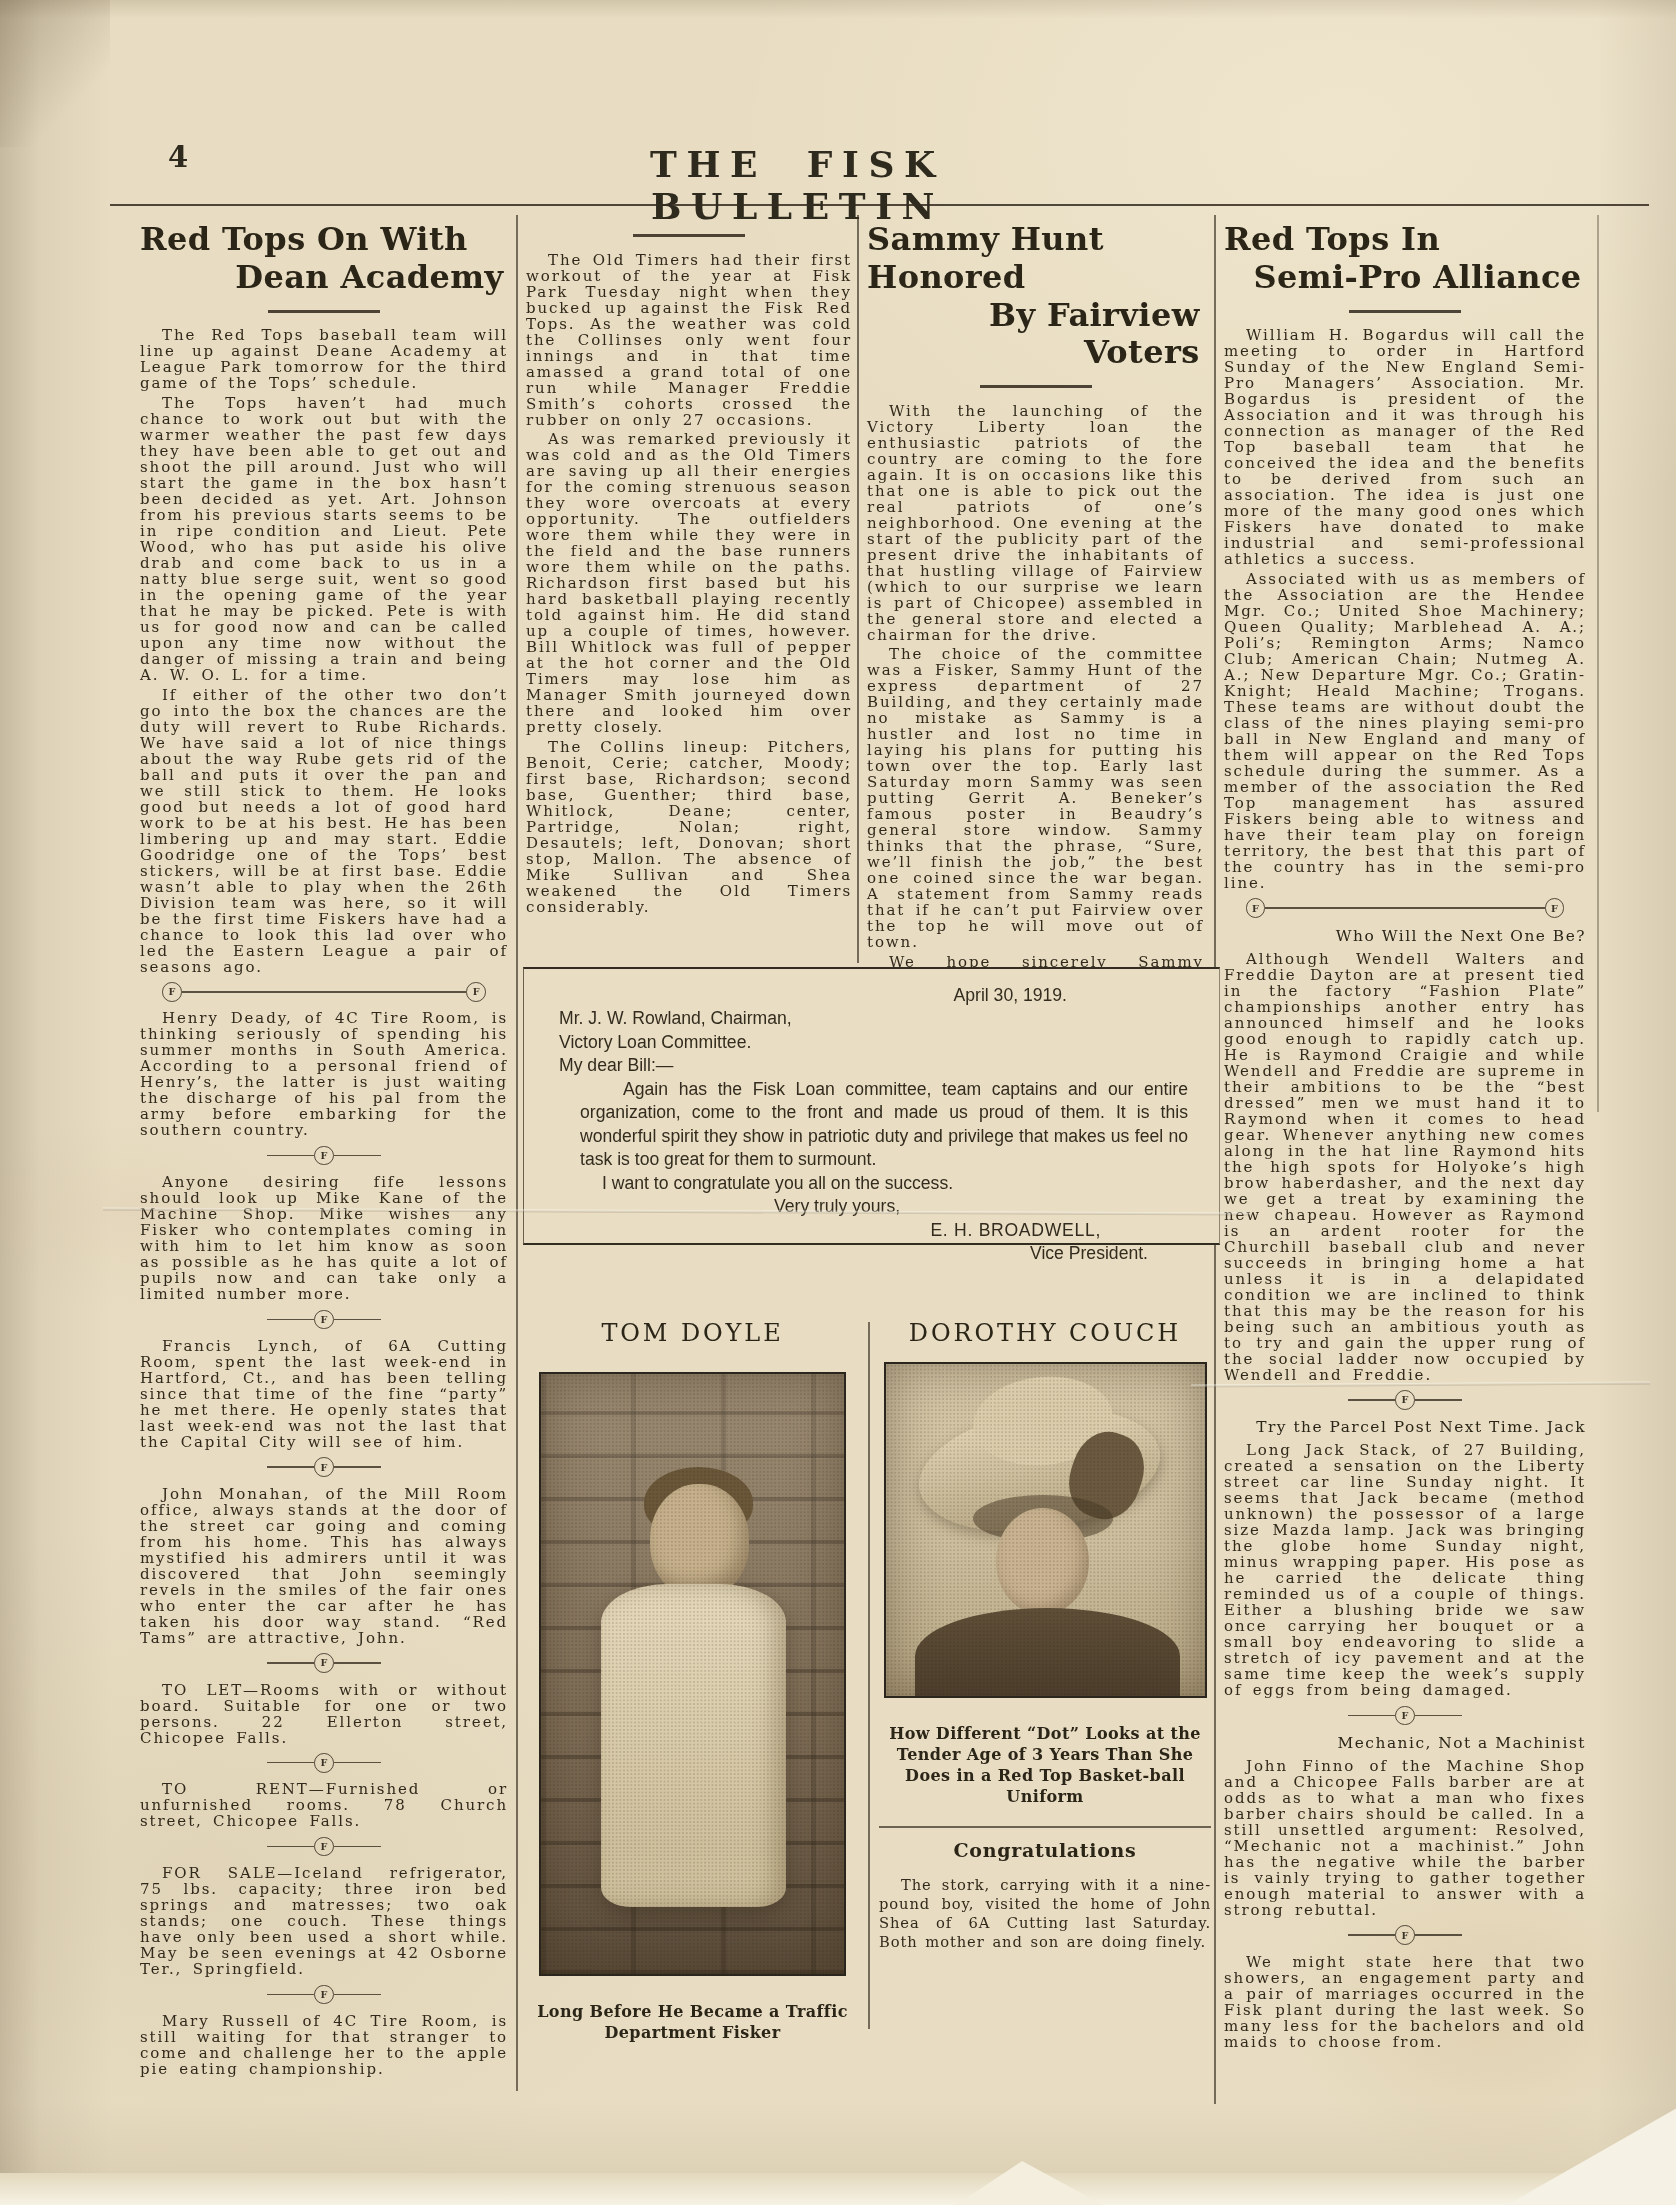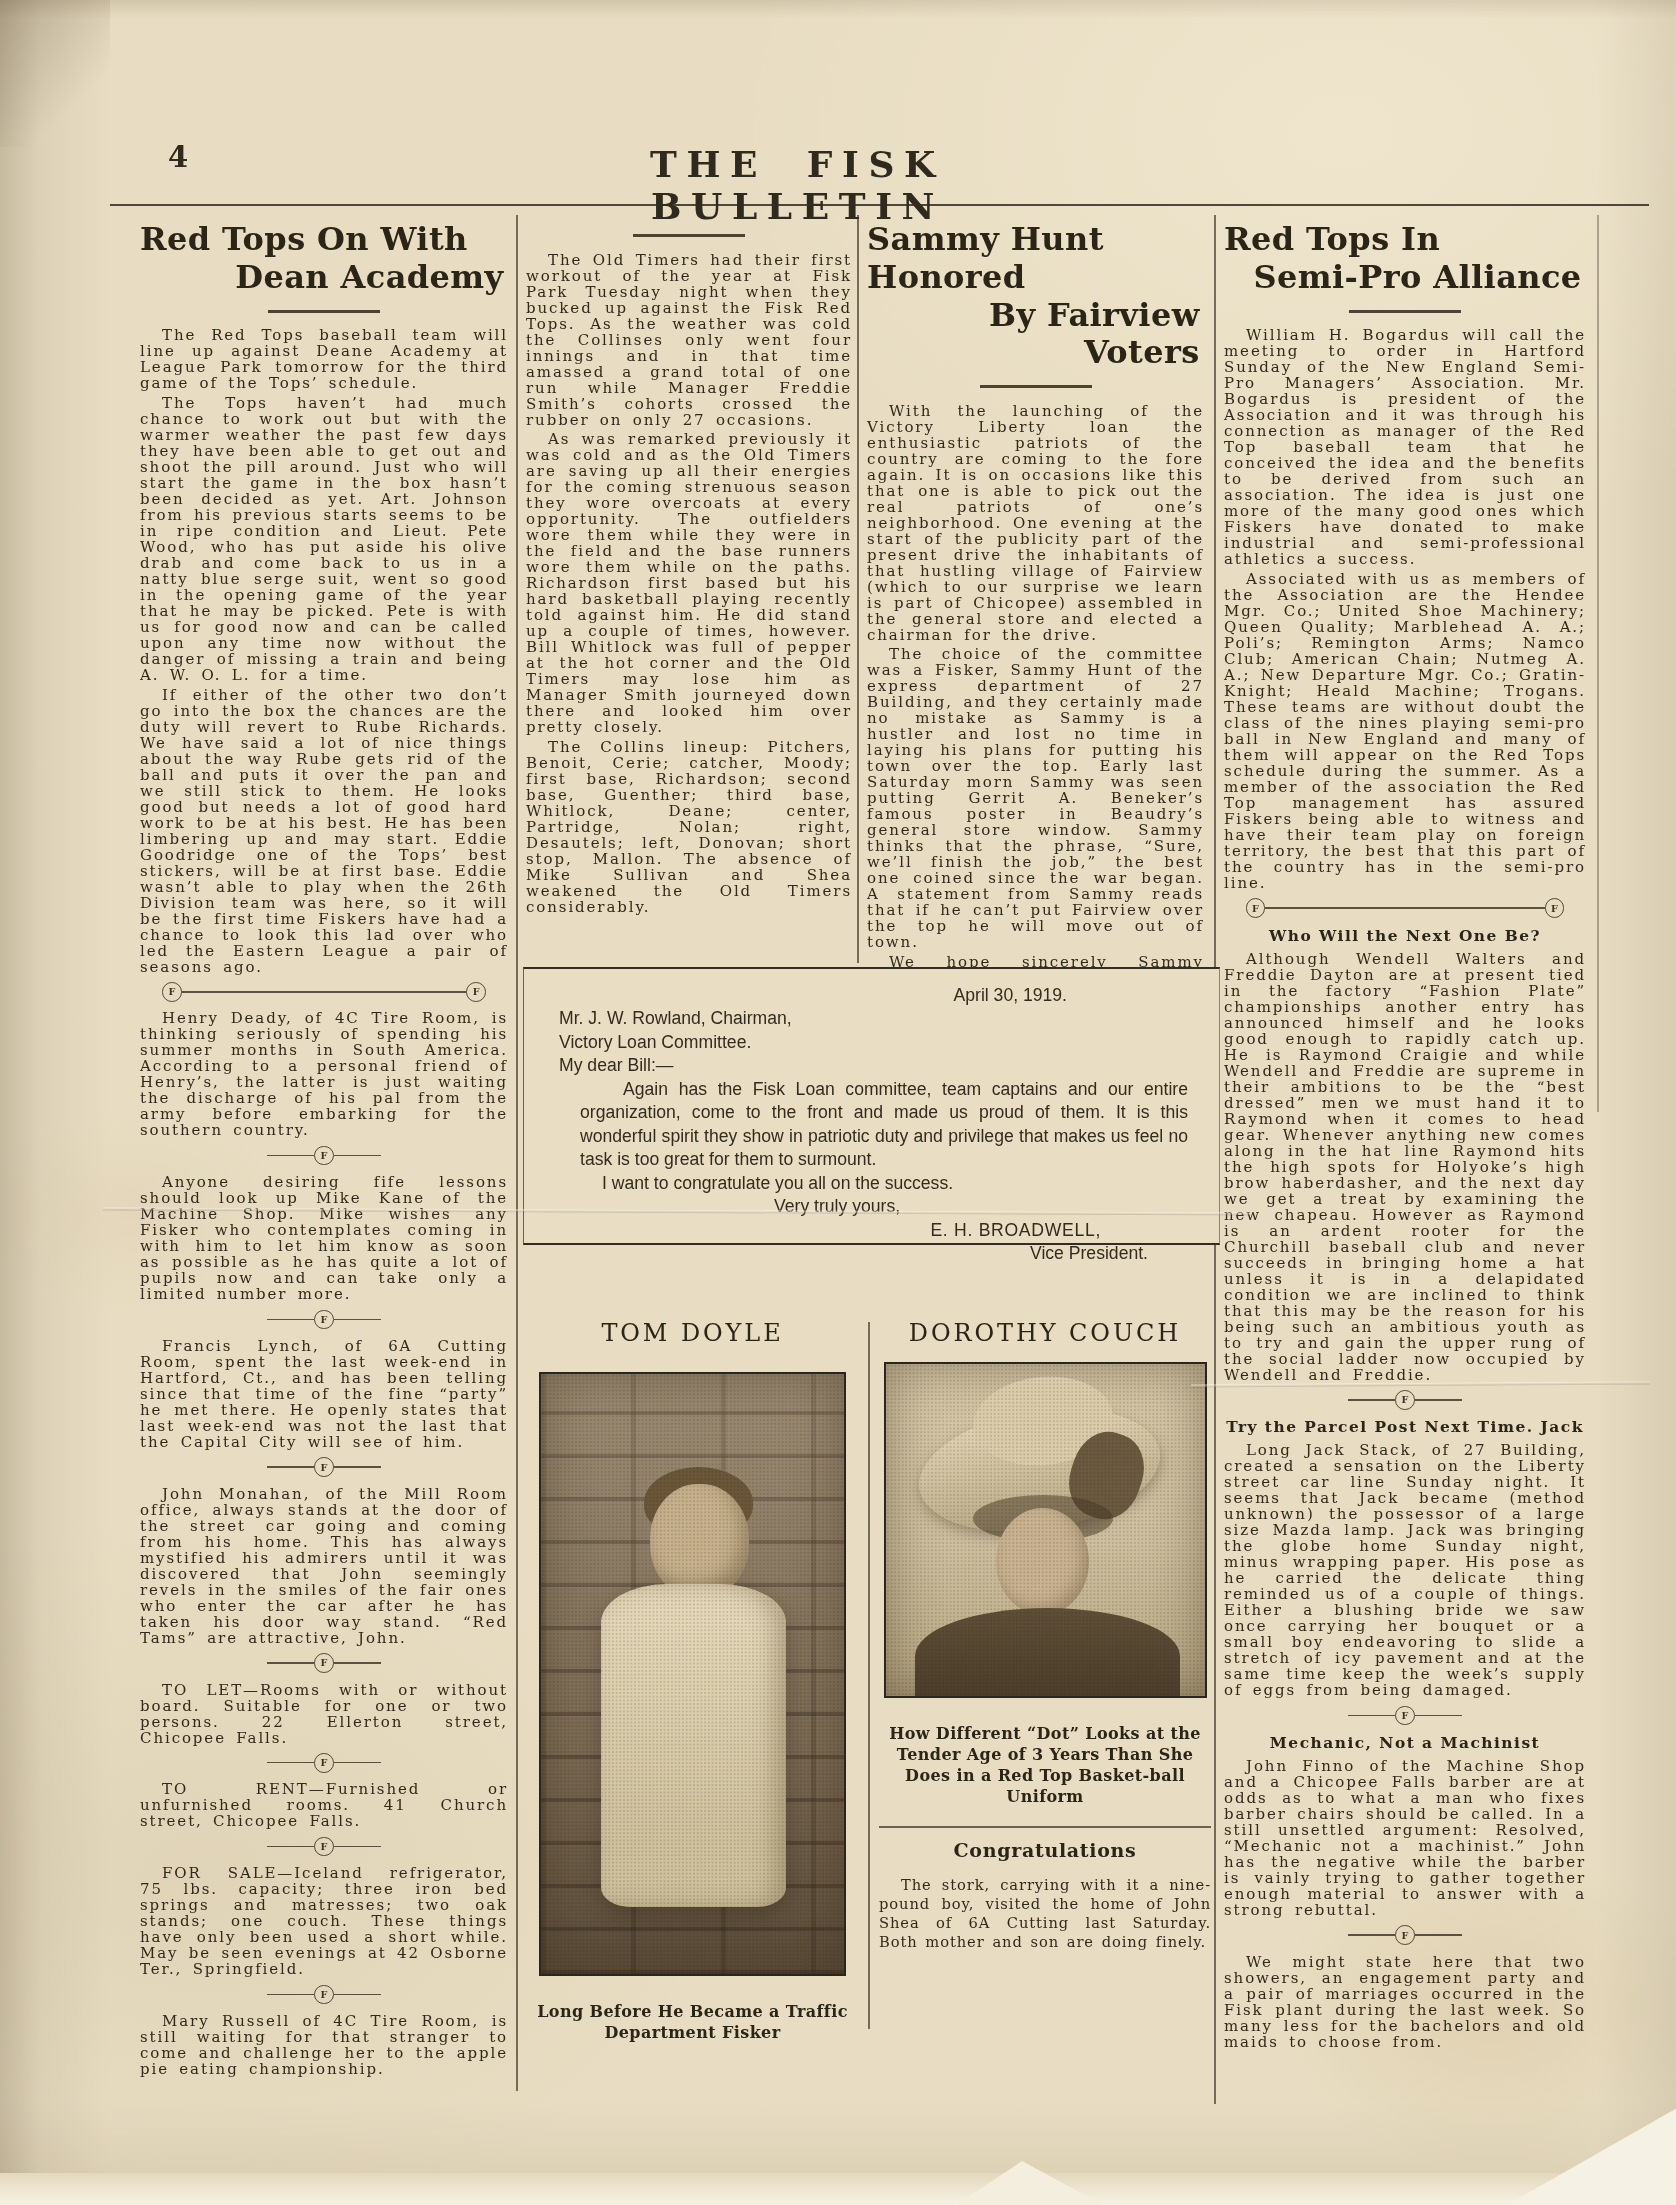--- a/index.html
+++ b/index.html
@@ -36,21 +36,21 @@
   .col{position:absolute;top:221px;}
   #col1{left:140px;width:368px;}
   #col2{left:526px;width:326px;}
   #col3{left:867px;width:337px;}
   #col4{left:1224px;width:362px;}
   .headline{font-weight:bold;font-size:32px;line-height:1.18;letter-spacing:0.4px;color:#2b2518;}
   .hl2{text-align:right;padding-right:4.4px;}
   .headrule{width:112px;height:2.9px;background:rgba(48,40,28,.85);margin:13.2px auto 14.7px auto;}
   .col p{font-size:15px;line-height:16px;letter-spacing:1.9px;word-spacing:3.7px;
     text-align:justify;text-indent:22px;margin:0 0 3.7px 0;color:#31291b;}
-  .subhead{font-weight:bold;font-size:15.4px;letter-spacing:1.5px;text-align:center;margin:4.4px 0 5.9px 0;color:#2b2518;}
+  .subhead{font-weight:normal;font-size:15.4px;letter-spacing:1.5px;text-align:right;margin:4.4px 0 5.9px 0;color:#2b2518;}
   
   .sep{display:flex;align-items:center;justify-content:center;margin:7.4px auto 8.8px auto;}
   .sep-double{width:88%;}
   .fcircle{display:flex;align-items:center;justify-content:center;width:17.6px;height:17.6px;
     border:1.5px solid rgba(55,46,33,.85);border-radius:50%;font-size:9.6px;font-weight:bold;
     color:#3a3226;flex:0 0 auto;background:transparent;}
   .sepline{height:1.5px;background:rgba(55,46,33,.8);flex:1 1 auto;}
   .sepline.short{flex:0 0 47px;}
   
   #letter{position:absolute;left:523px;top:967px;width:697px;height:278px;
@@ -175,21 +175,21 @@
       <span class="sepline short"></span>
       <span class="fcircle">F</span>
       <span class="sepline short"></span>
     </div>
     <p>TO LET—Rooms with or without board. Suitable for one or two persons. 22 Ellerton street, Chicopee Falls.</p>
     <div class="sep">
       <span class="sepline short"></span>
       <span class="fcircle">F</span>
       <span class="sepline short"></span>
     </div>
-    <p>TO RENT—Furnished or unfurnished rooms. 41 Church street, Chicopee Falls.</p>
+    <p>TO RENT—Furnished or unfurnished rooms. 78 Church street, Chicopee Falls.</p>
     <div class="sep">
       <span class="sepline short"></span>
       <span class="fcircle">F</span>
       <span class="sepline short"></span>
     </div>
     <p>FOR SALE—Iceland refrigerator, 75 lbs. capacity; three iron bed springs and matresses; two oak stands; one couch. These things have only been used a short while. May be seen evenings at 42 Osborne Ter., Springfield.</p>
     <div class="sep">
       <span class="sepline short"></span>
       <span class="fcircle">F</span>
       <span class="sepline short"></span>

